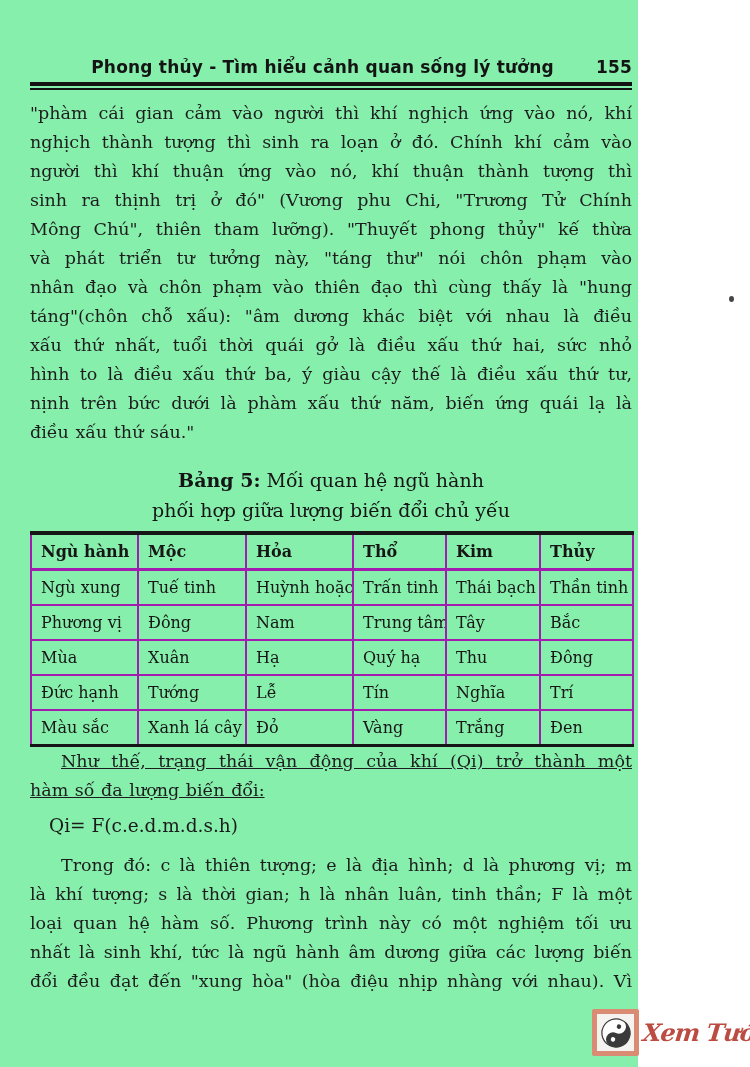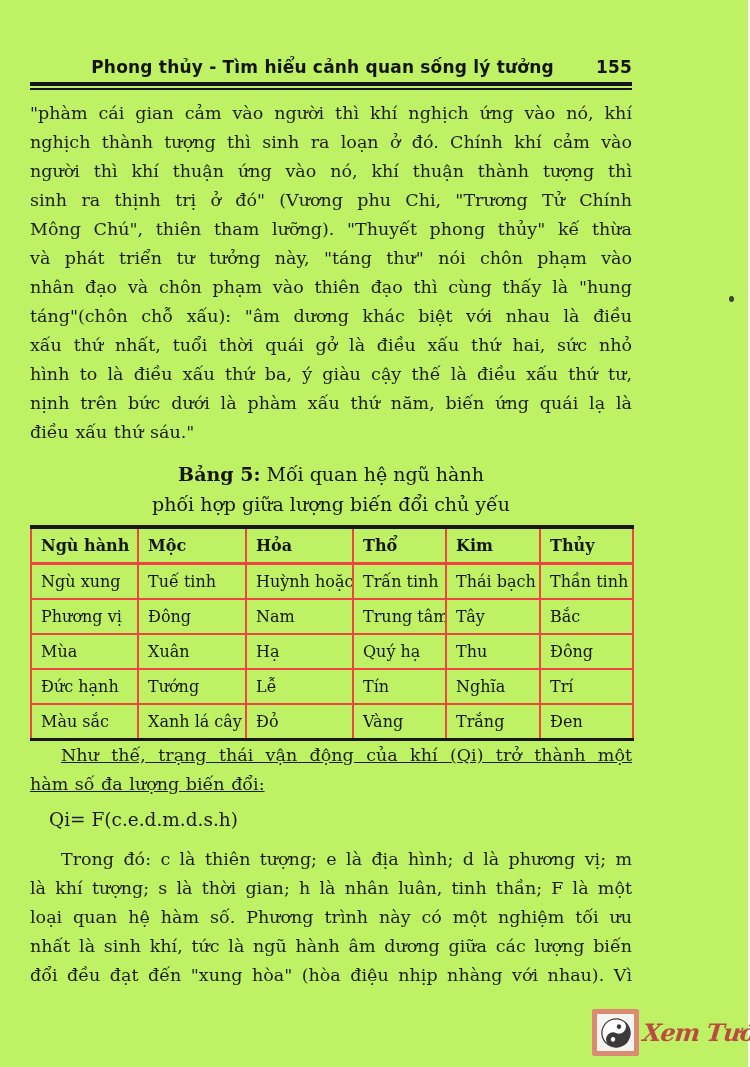--- a/index.html
+++ b/index.html
@@ -3,21 +3,21 @@
 <meta charset="utf-8">
 <style>
   html,body { margin:0; padding:0; }
   body {
     width:750px; height:1067px;
     background:#ffffff;
     font-family:"DejaVu Serif","Liberation Serif",serif;
     color:#1b1b1b;
     overflow:hidden;
   }
-  .page { position:relative; width:748px; height:1067px; background:#bef264; }
+  .page { position:relative; width:638px; height:1067px; background:#86efac; }
   .content { margin-left:30px; width:602px; }
 
   
   .header {
     padding-top:57px;
     display:flex; justify-content:flex-end; align-items:baseline;
     gap:42px;
     font-family:"DejaVu Sans","Liberation Sans",sans-serif;
     font-weight:bold; font-size:17px; letter-spacing:.2px;
     color:#141414;
@@ -29,33 +29,33 @@
   }
 
   
   .para { margin-top:10px; font-size:17.5px; line-height:29px; color:#1d1d1d; }
   .para.p1 { margin-top:9px; }
   .line { text-align:justify; text-align-last:justify; word-spacing:1px; white-space:nowrap; overflow:visible; }
   .line-last { text-align-last:left; }
   .line-indent { text-indent:31px; }
 
   
-  .caption { margin-top:12px; text-align:center; font-size:19px; line-height:30px; color:#151515; }
+  .caption { margin-top:18px; text-align:center; font-size:19px; line-height:30px; color:#151515; }
   .caption b { font-weight:bold; }
 
   
   table.fe {
     margin-top:6px;
     width:602px; border-collapse:collapse;
     border:2px solid #161616; border-top-width:4px; border-bottom-width:3px;
     font-size:16px; color:#161616;
     table-layout:fixed;
   }
   table.fe th, table.fe td {
-    border:2px solid #ef4444;
+    border:2px solid #a21caf;
     height:33px; padding:0 4px 0 9px;
     text-align:left; vertical-align:middle;
     font-weight:normal; overflow:hidden; white-space:nowrap;
   }
   table.fe thead th { font-weight:bold; border-bottom-width:3px; }
 
   
   .formula { margin-top:6px; margin-left:19px; font-size:18.5px; line-height:30px; }
 
   

